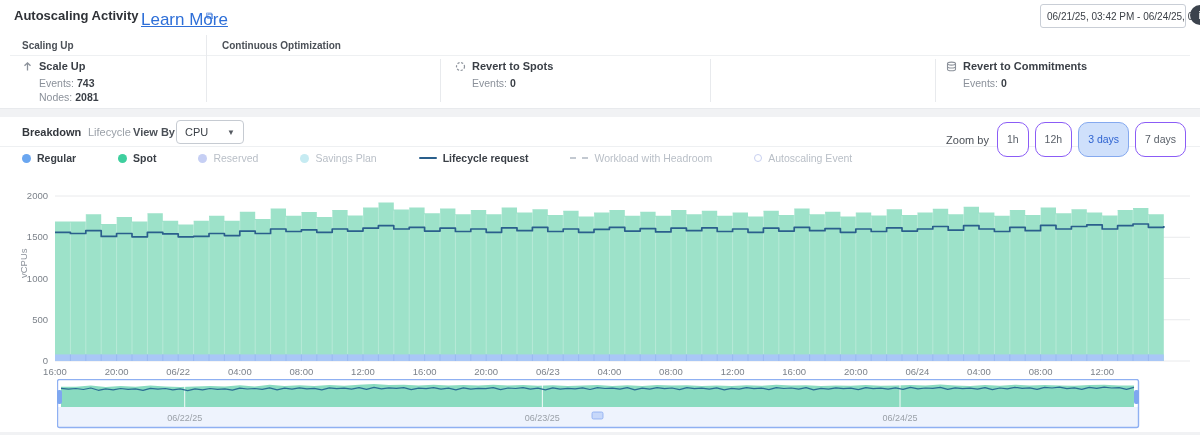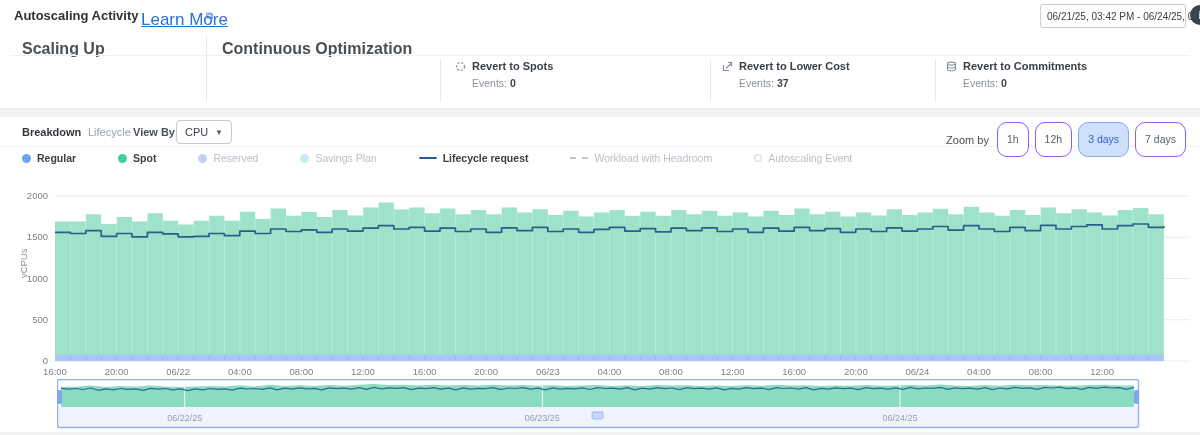--- a/index.html
+++ b/index.html
@@ -10,39 +10,39 @@
   .header { position:absolute; left:0; top:0; width:1200px; height:45px; background:#fff; border-bottom:1px solid #e8eaed; }
   .page-title { position:absolute; left:14px; top:8px; font-size:13px; font-weight:700; color:#2f3237; }
   .learn-more { position:absolute; left:141px; top:10px; font-size:17px; color:#2e6fd8; text-decoration:underline; cursor:pointer; }
   .ext-icon { position:absolute; left:206px; top:10px; font-size:10px; color:#2e6fd8; text-decoration:none; }
   .date-input { position:absolute; left:1040px; top:4px; width:146px; height:24px; border:1px solid #c9ced6; border-radius:3px; background:#fff; display:flex; align-items:center; padding:0 6px; cursor:pointer; }
   .date-text { font-size:10px; color:#3a3f46; white-space:nowrap; flex:1; }
   .info-circle { position:absolute; left:1190px; top:5px; width:20px; height:20px; border-radius:50%; background:#3c434d; color:#fff; font-size:11px; font-weight:700; text-align:center; line-height:20px; }
 
   
   .band { position:absolute; left:0; top:31px; width:1200px; height:78px; background:#fff; border-bottom:1px solid #e8eaed; }
-  .group-title { position:absolute; top:9px; font-size:16px; font-weight:600; color:#4b5057; }
+  .group-title { position:absolute; top:9px; font-size:10px; font-weight:600; color:#4b5057; }
   .group-row-border { position:absolute; left:10px; top:24px; width:1180px; height:1px; background:#eef0f2; }
   .vdiv { position:absolute; top:4px; bottom:6px; width:1px; background:#e8eaed; }
   .card { position:absolute; top:29px; }
   .card-head { display:flex; align-items:center; gap:6px; }
   .card-icon { color:#8b919a; width:11px; height:11px; flex:none; display:inline-flex; }
   .card-title { font-size:11px; font-weight:700; color:#3a3f46; }
   .stat-row { margin:5px 0 0 17px; font-size:10.5px; color:#8b919a; }
   .stat-row b { color:#3a3f46; font-weight:700; margin-left:3px; }
 
   .gap-strip { position:absolute; left:0; top:109px; width:1200px; height:8px; background:#f1f2f4; }
 
   
   .controls { position:absolute; left:0; top:117px; width:1200px; height:30px; background:#fff; border-bottom:1px solid #eef0f2; }
   .tab { position:absolute; top:9px; font-size:11px; cursor:pointer; }
   .tab.active { font-weight:700; color:#33373d; }
   .tab.inactive { color:#9aa0a8; }
   .viewby-label { position:absolute; left:133px; top:9px; font-size:11px; font-weight:700; color:#4b5057; }
-  .select { position:absolute; left:176px; top:3px; width:56px; height:24px; border:1px solid #c6cbd2; border-radius:4px; background:#fff; display:flex; align-items:center; padding:0 8px; cursor:pointer; }
+  .select { position:absolute; left:176px; top:3px; width:68px; height:24px; border:1px solid #c6cbd2; border-radius:4px; background:#fff; display:flex; align-items:center; padding:0 8px; cursor:pointer; }
   .select-value { font-size:11px; color:#3a3f46; flex:1; }
   .chevron { font-size:8px; color:#555a61; }
   .zoomby { position:absolute; right:14px; top:5px; display:flex; align-items:center; gap:6px; }
   .zoomby-label { font-size:11px; font-weight:400; color:#4b5057; margin-right:2px; }
   .pill { height:35px; padding:0 9px; border:1px solid #8b5cf6; border-radius:10px; background:#fff; font-size:10.5px; color:#5a6069; line-height:17px; cursor:pointer; font-family:"Liberation Sans",sans-serif; }
   .pill.active { background:#cfe0fb; border-color:#85a9ef; color:#3064d1; }
 
   
   .legend { position:absolute; left:22px; top:152px; display:flex; align-items:center; gap:42px; }
   .legend-item { display:flex; align-items:center; gap:6px; font-size:10.5px; cursor:pointer; }
@@ -76,46 +76,46 @@
 
   <div class="band">
     <div class="group-title" style="left:22px">Scaling Up</div>
     <div class="group-title" style="left:222px">Continuous Optimization</div>
     <div class="group-row-border"></div>
     <div class="vdiv" style="left:206px"></div>
     <div class="vdiv" style="left:440px; top:28px"></div>
     <div class="vdiv" style="left:710px; top:28px"></div>
     <div class="vdiv" style="left:935px; top:28px"></div>
 
+    <div class="card" style="left:22px">
+      <div class="card-head">
+        <span class="card-icon">
+            <svg width="11" height="11" viewBox="0 0 11 11">
+              <path d="M5.5 9.5V2M2.5 4.8 5.5 1.8 8.5 4.8" stroke="#8b919a" stroke-width="1.3" fill="none"></path>
+            </svg>
+          </span>
+        <span class="card-title">Scale Up</span>
+      </div>
+      <div class="stat-row"><span>Events:</span><b>743</b></div>
+      <div class="stat-row" style="margin-top:2px"><span>Nodes:</span><b>2081</b></div>
+    </div>
 
 
     <div class="card" style="left:455px">
       <div class="card-head">
         <span class="card-icon">
             <svg width="11" height="11" viewBox="0 0 11 11">
               <circle cx="5.5" cy="5.5" r="4" stroke="#8b919a" stroke-width="1.2" fill="none" stroke-dasharray="2.2 1.6"></circle>
             </svg>
           </span>
         <span class="card-title">Revert to Spots</span>
       </div>
       <div class="stat-row"><span>Events:</span><b>0</b></div>
     </div>
 
-    <div class="card" style="left:722px">
-      <div class="card-head">
-        <span class="card-icon">
-            <svg width="11" height="11" viewBox="0 0 11 11">
-              <path d="M1.5 4v5.5H7" stroke="#8b919a" stroke-width="1.2" fill="none"></path>
-              <path d="M4 7.5 9.5 2M5.8 1.5h3.7v3.7" stroke="#8b919a" stroke-width="1.2" fill="none"></path>
-            </svg>
-          </span>
-        <span class="card-title">Revert to Lower Cost</span>
-      </div>
-      <div class="stat-row"><span>Events:</span><b>37</b></div>
-    </div>
 
     <div class="card" style="left:946px">
       <div class="card-head">
         <span class="card-icon">
             <svg width="11" height="11" viewBox="0 0 11 11">
               <ellipse cx="5.5" cy="2.6" rx="4" ry="1.5" stroke="#8b919a" stroke-width="1.1" fill="none"></ellipse>
               <path d="M1.5 2.6v5.6c0 .9 1.8 1.6 4 1.6s4-.7 4-1.6V2.6M1.5 5.4c0 .9 1.8 1.6 4 1.6s4-.7 4-1.6" stroke="#8b919a" stroke-width="1.1" fill="none"></path>
             </svg>
           </span>
         <span class="card-title">Revert to Commitments</span>

